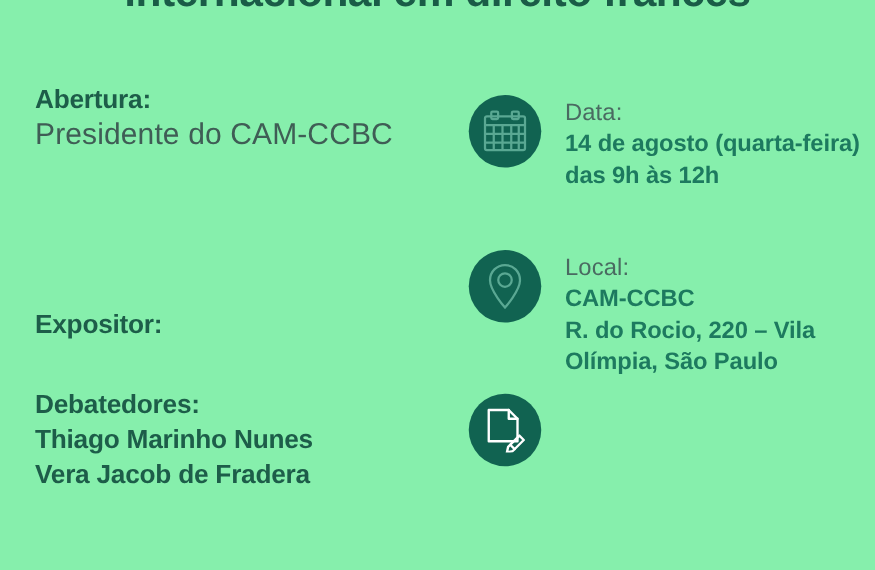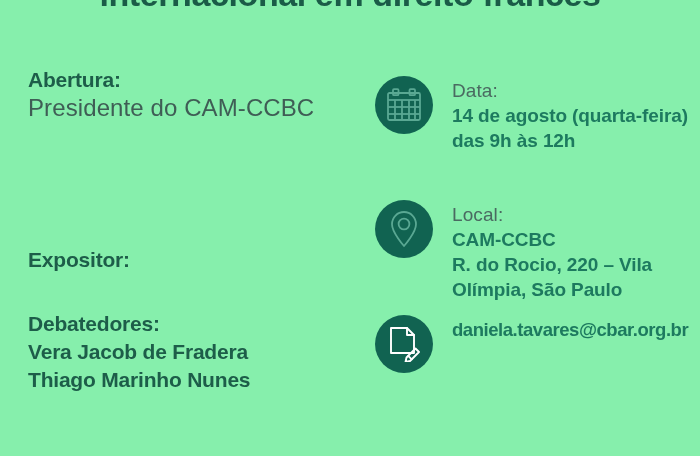--- a/index.html
+++ b/index.html
@@ -158,22 +158,22 @@
       <div class="role">Abertura:</div>
       <div class="person-sub">Presidente do CAM-CCBC</div>
     </div>
 
     <div class="person-block block-expositor">
       <div class="role">Expositor:</div>
     </div>
 
     <div class="person-block block-debate">
       <div class="role">Debatedores:</div>
+      <div class="person-name">Thiago Marinho Nunes</div>
       <div class="person-name">Vera Jacob de Fradera</div>
-      <div class="person-name">Thiago Marinho Nunes</div>
     </div>
 
   </div>
 
   <div class="right-col">
 
     <div class="info-row row-data">
       <div class="icon-circle">
         <svg width="36" height="34" viewBox="0 0 36 34" fill="none" stroke="#5aa893" stroke-width="1.8">
           <rect x="2" y="5" width="32" height="27" rx="1.5"></rect>
@@ -211,19 +211,18 @@
     <div class="info-row row-insc">
       <div class="icon-circle">
         <svg width="34" height="36" viewBox="0 0 34 36" fill="none" stroke="#ffffff" stroke-width="1.9" stroke-linejoin="round" stroke-linecap="round">
           <path d="M4 2 H20 L27 9 V27 H4 Z"></path>
           <path d="M20 2 V9 H27"></path>
           <path d="M19.5 31.5 L28.5 22.5 L32 26 L23 35 L18.5 36 Z"></path>
           <line x1="21.2" y1="29.8" x2="24.7" y2="33.3"></line>
         </svg>
       </div>
       <div class="info-text">
-        <div class="info-value email-value">daniela.tavares@cbar.org.br</div>
       </div>
     </div>
 
   </div>
 
 </div>
 
 </body></html>

